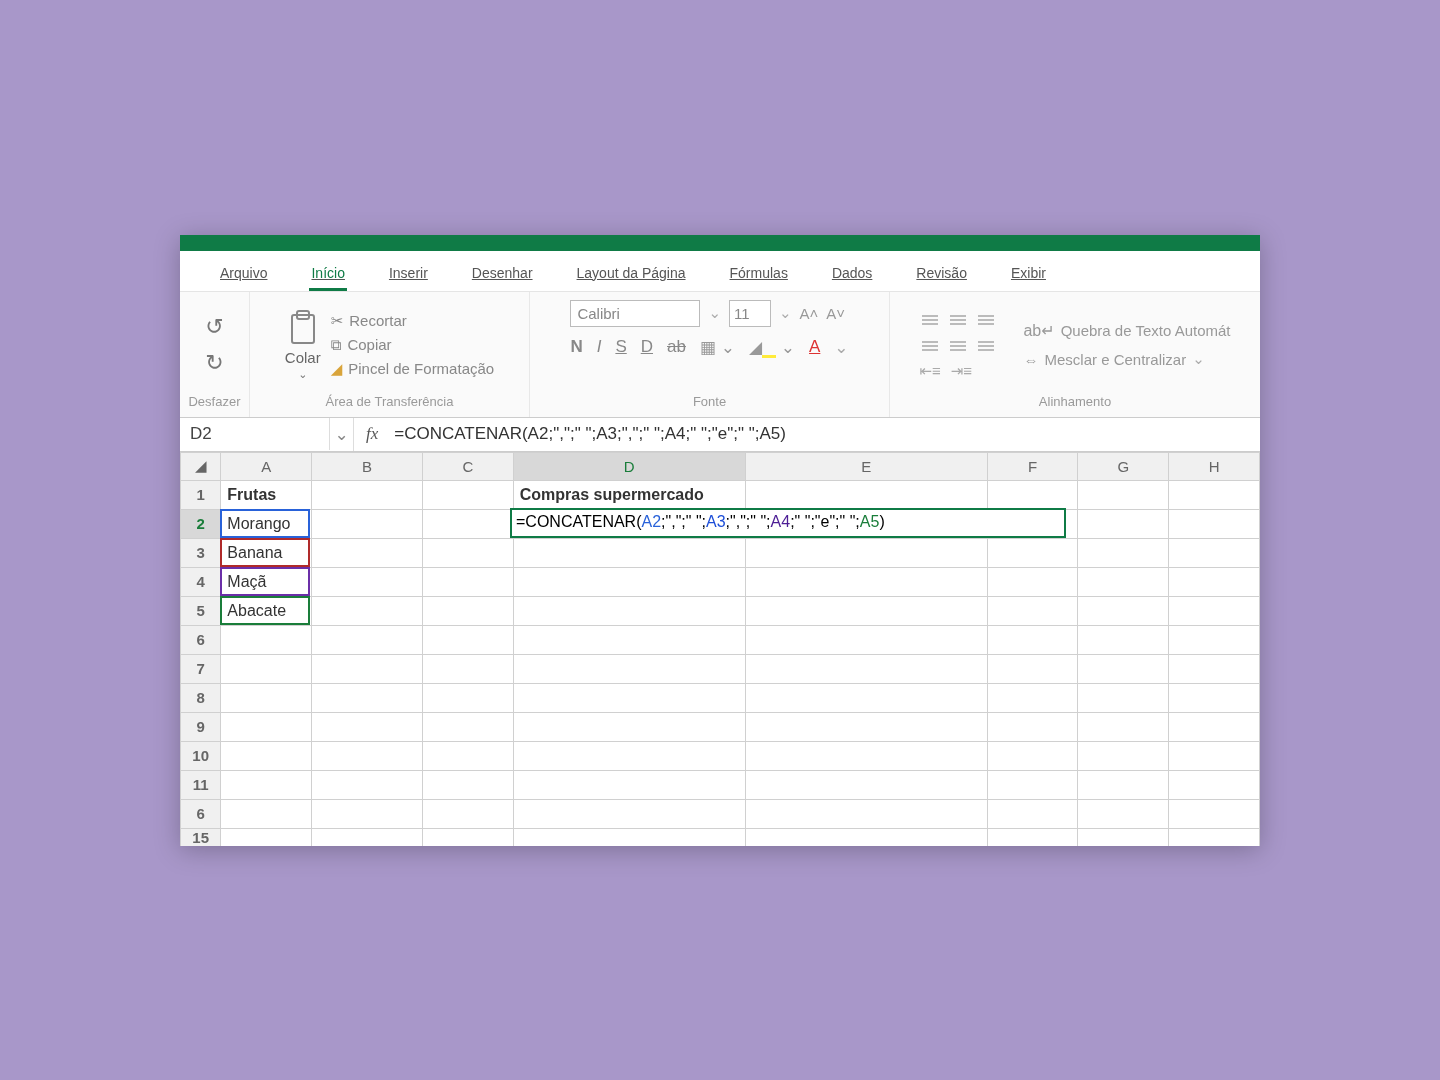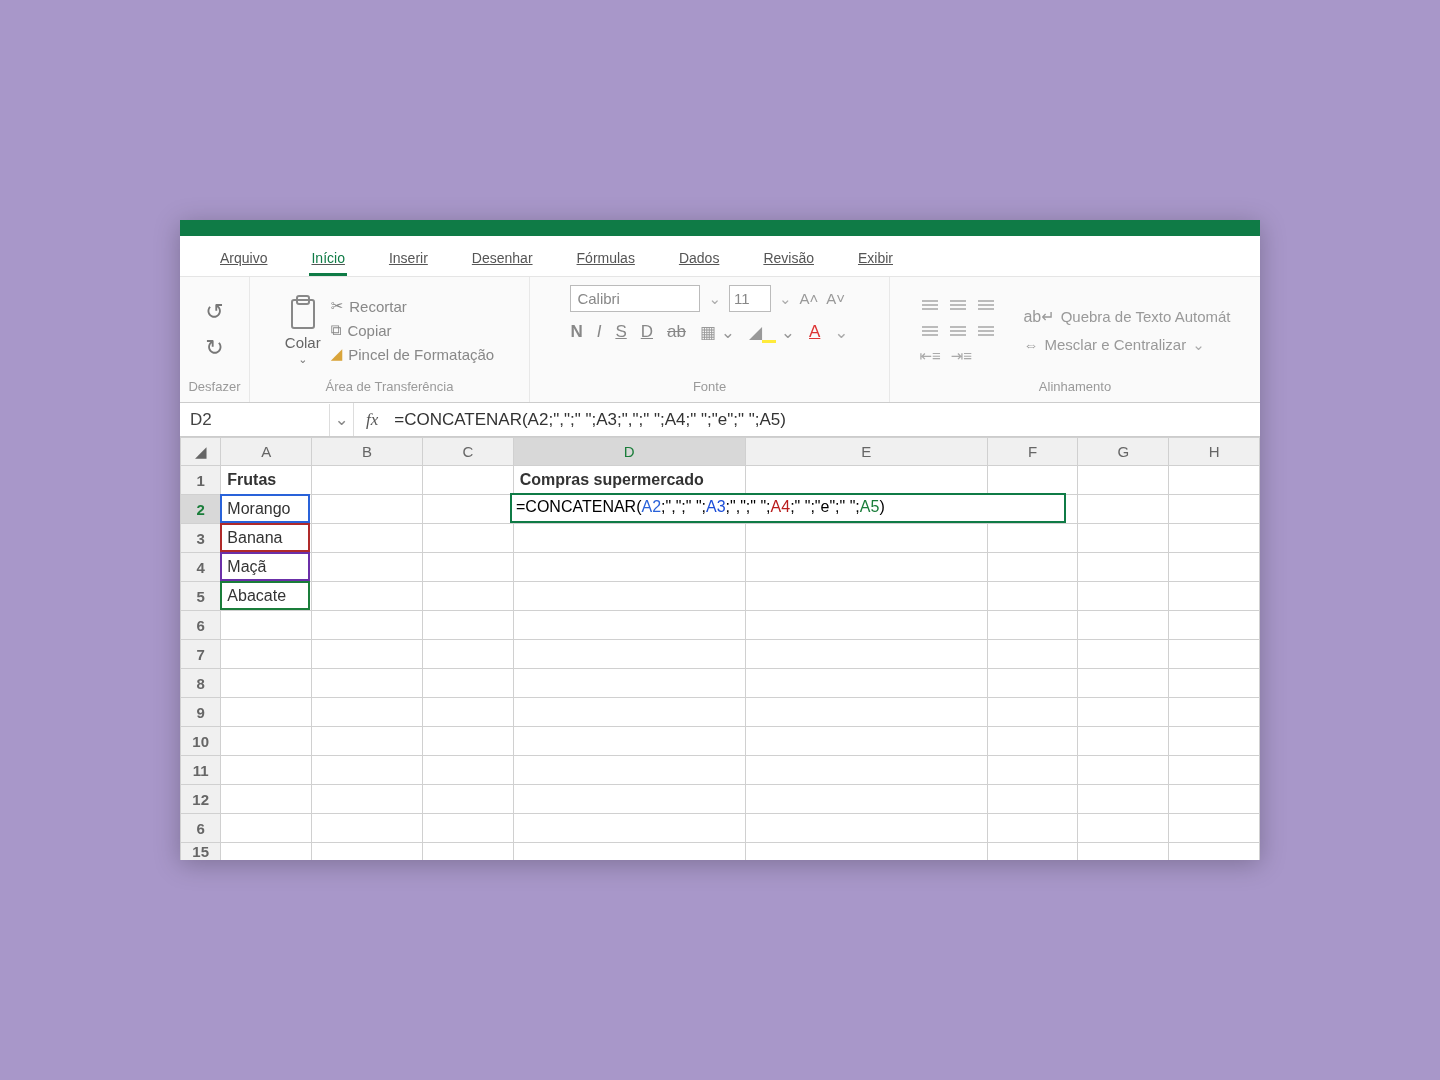--- a/index.html
+++ b/index.html
@@ -108,39 +108,40 @@
   .editing-cell{
     position:absolute;
     border:2px solid #0f7b46;
     background:#fff;
     font-size:16px;
     padding:3px 4px;
     font-family:'Segoe UI',sans-serif;
     white-space:nowrap;
     overflow:visible;
   }
-  .ref-A2{color:#2962d9;} .ref-A3{color:#1d4ed8;} .ref-A4{color:#b91c1c;} .ref-A5{color:#1a7d3a;}
+  .ref-A2{color:#2962d9;} .ref-A3{color:#1d4ed8;} .ref-A4{color:#4c1d95;} .ref-A5{color:#1a7d3a;}
   .hl{ position:absolute; border:2px solid; pointer-events:none; background:transparent;}
   .hl-a2{border-color:#2962d9;} .hl-a3{border-color:#b02a2a;} .hl-a4{border-color:#6b2fa8;} .hl-a5{border-color:#1a7d3a;}
   .hl::before,.hl::after{content:'';position:absolute;width:6px;height:6px;background:inherit;}
   .rowhdr.sel, thead th.sel{ background:#d8d8d8; color:#1a7d3a;}
   .lastrow td, .lastrow th{ border-bottom:none; height:16px;}
   svg{display:block;}
 </style>
 </head>
 <body>
 
 <div class="app">
   <div class="titlebar"></div>
 
   <div class="menubar">
     <div class="menu-item">Arquivo</div>
     <div class="menu-item active">Início</div>
     <div class="menu-item">Inserir</div>
     <div class="menu-item">Desenhar</div>
+    <div class="menu-item">Layout da Página</div>
     <div class="menu-item">Fórmulas</div>
     <div class="menu-item">Dados</div>
     <div class="menu-item">Revisão</div>
     <div class="menu-item">Exibir</div>
   </div>
 
   <div class="ribbon">
     <div class="rgroup" style="width:70px;">
       <div class="rgroup-body">
         <div class="undo-redo">
@@ -411,31 +412,20 @@
             <td></td>
             <td></td>
             <td></td>
             <td></td>
             <td></td>
             <td></td>
             <td></td>
             <td></td>
           </tr>
         <tr>
-            <th class="rowhdr">12</th>
-            <td></td>
-            <td></td>
-            <td></td>
-            <td></td>
-            <td></td>
-            <td></td>
-            <td></td>
-            <td></td>
-          </tr>
-        <tr>
             <th class="rowhdr">6</th>
             <td></td>
             <td></td>
             <td></td>
             <td></td>
             <td></td>
             <td></td>
             <td></td>
             <td></td>
           </tr>

